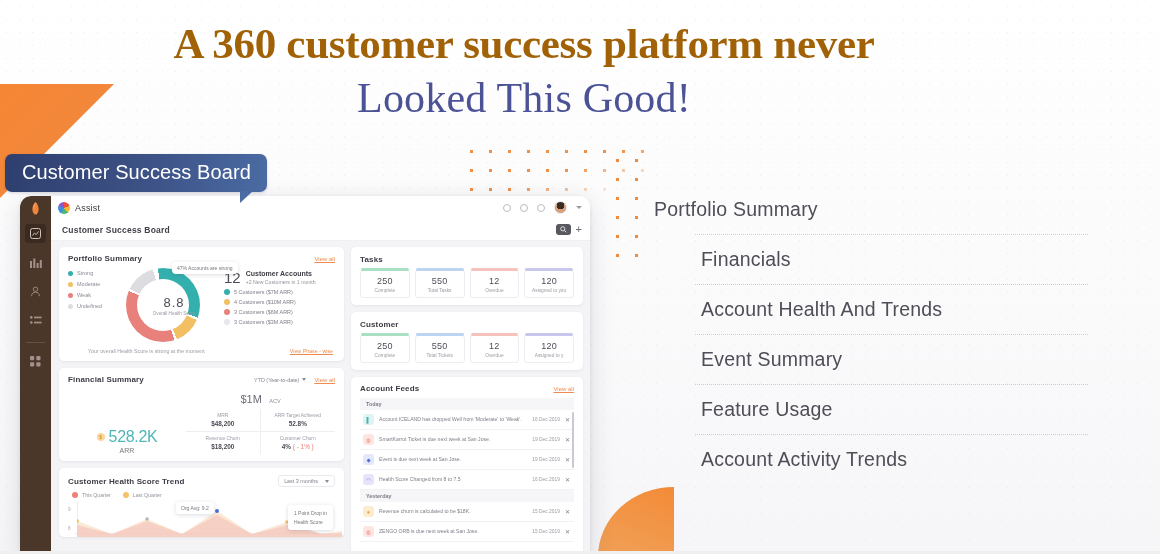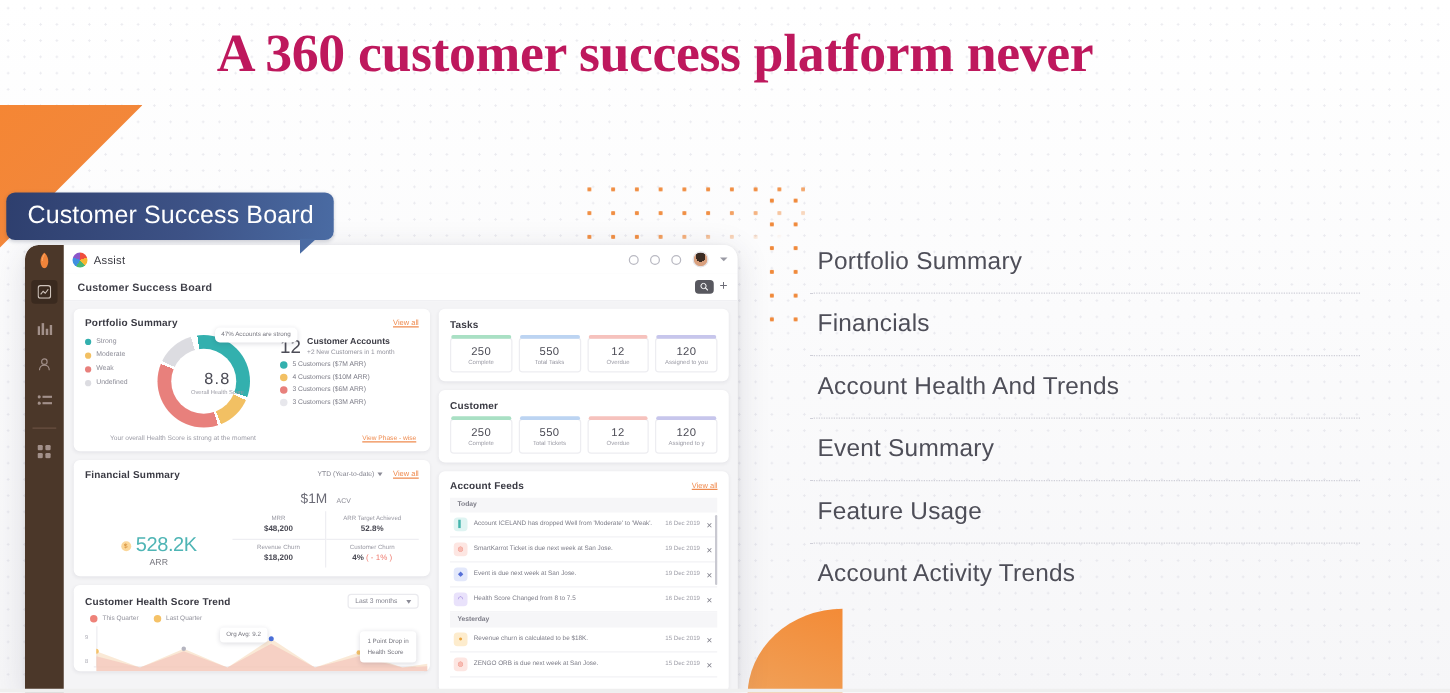--- a/index.html
+++ b/index.html
@@ -48,21 +48,21 @@
   
   .headline {
     position: absolute; left: 0; top: 18px; width: 1048px;
     text-align: center; z-index: 4;
   }
   .headline .line1 {
     font-family: "Liberation Serif", serif;
     font-weight: bold;
     font-size: 43px;
     letter-spacing: -0.3px;
-    color: #be185d;
+    color: #a16207;
     line-height: 1.22;
   }
   .headline .line2 {
     font-family: "Liberation Serif", serif;
     font-weight: normal;
     font-size: 42px;
     color: #4b5396;
     line-height: 1.35;
     letter-spacing: 0.2px;
   }
@@ -320,39 +320,41 @@
   .feature-list {
     position: absolute; left: 648px; top: 185px; width: 440px; z-index: 4;
   }
   .feature-item {
     padding: 13px 0 13px 6px;
     font-size: 19.5px; color: #4e4e58;
     letter-spacing: .2px;
   }
   .feature-item + .feature-item {
     border-top: 1px dotted #cfcfd8;
+    margin-left: 47px;
   }
   .fl-dots {
     position: absolute; left: -40px; top: -34px;
     width: 40px; height: 120px;
     background-image: radial-gradient(#f08a3c 1.6px, transparent 2px);
     background-size: 19px 19px;
   }
 </style>
 </head>
 <body>
 
 <div class="bg-wash"></div>
 <div class="bg-dots"></div>
 
 <div class="orange-tri-left"></div>
 <div class="orange-corner-bottom"></div>
 
 <div class="headline">
   <div class="line1">A 360 customer success platform never</div>
+  <div class="line2">Looked This Good!</div>
 </div>
 
 <div class="dot-grid mask-right"></div>
 
 <div class="board-badge">
   <span>Customer Success Board</span>
   <span class="tail"></span>
 </div>
 
 <div class="shot">

